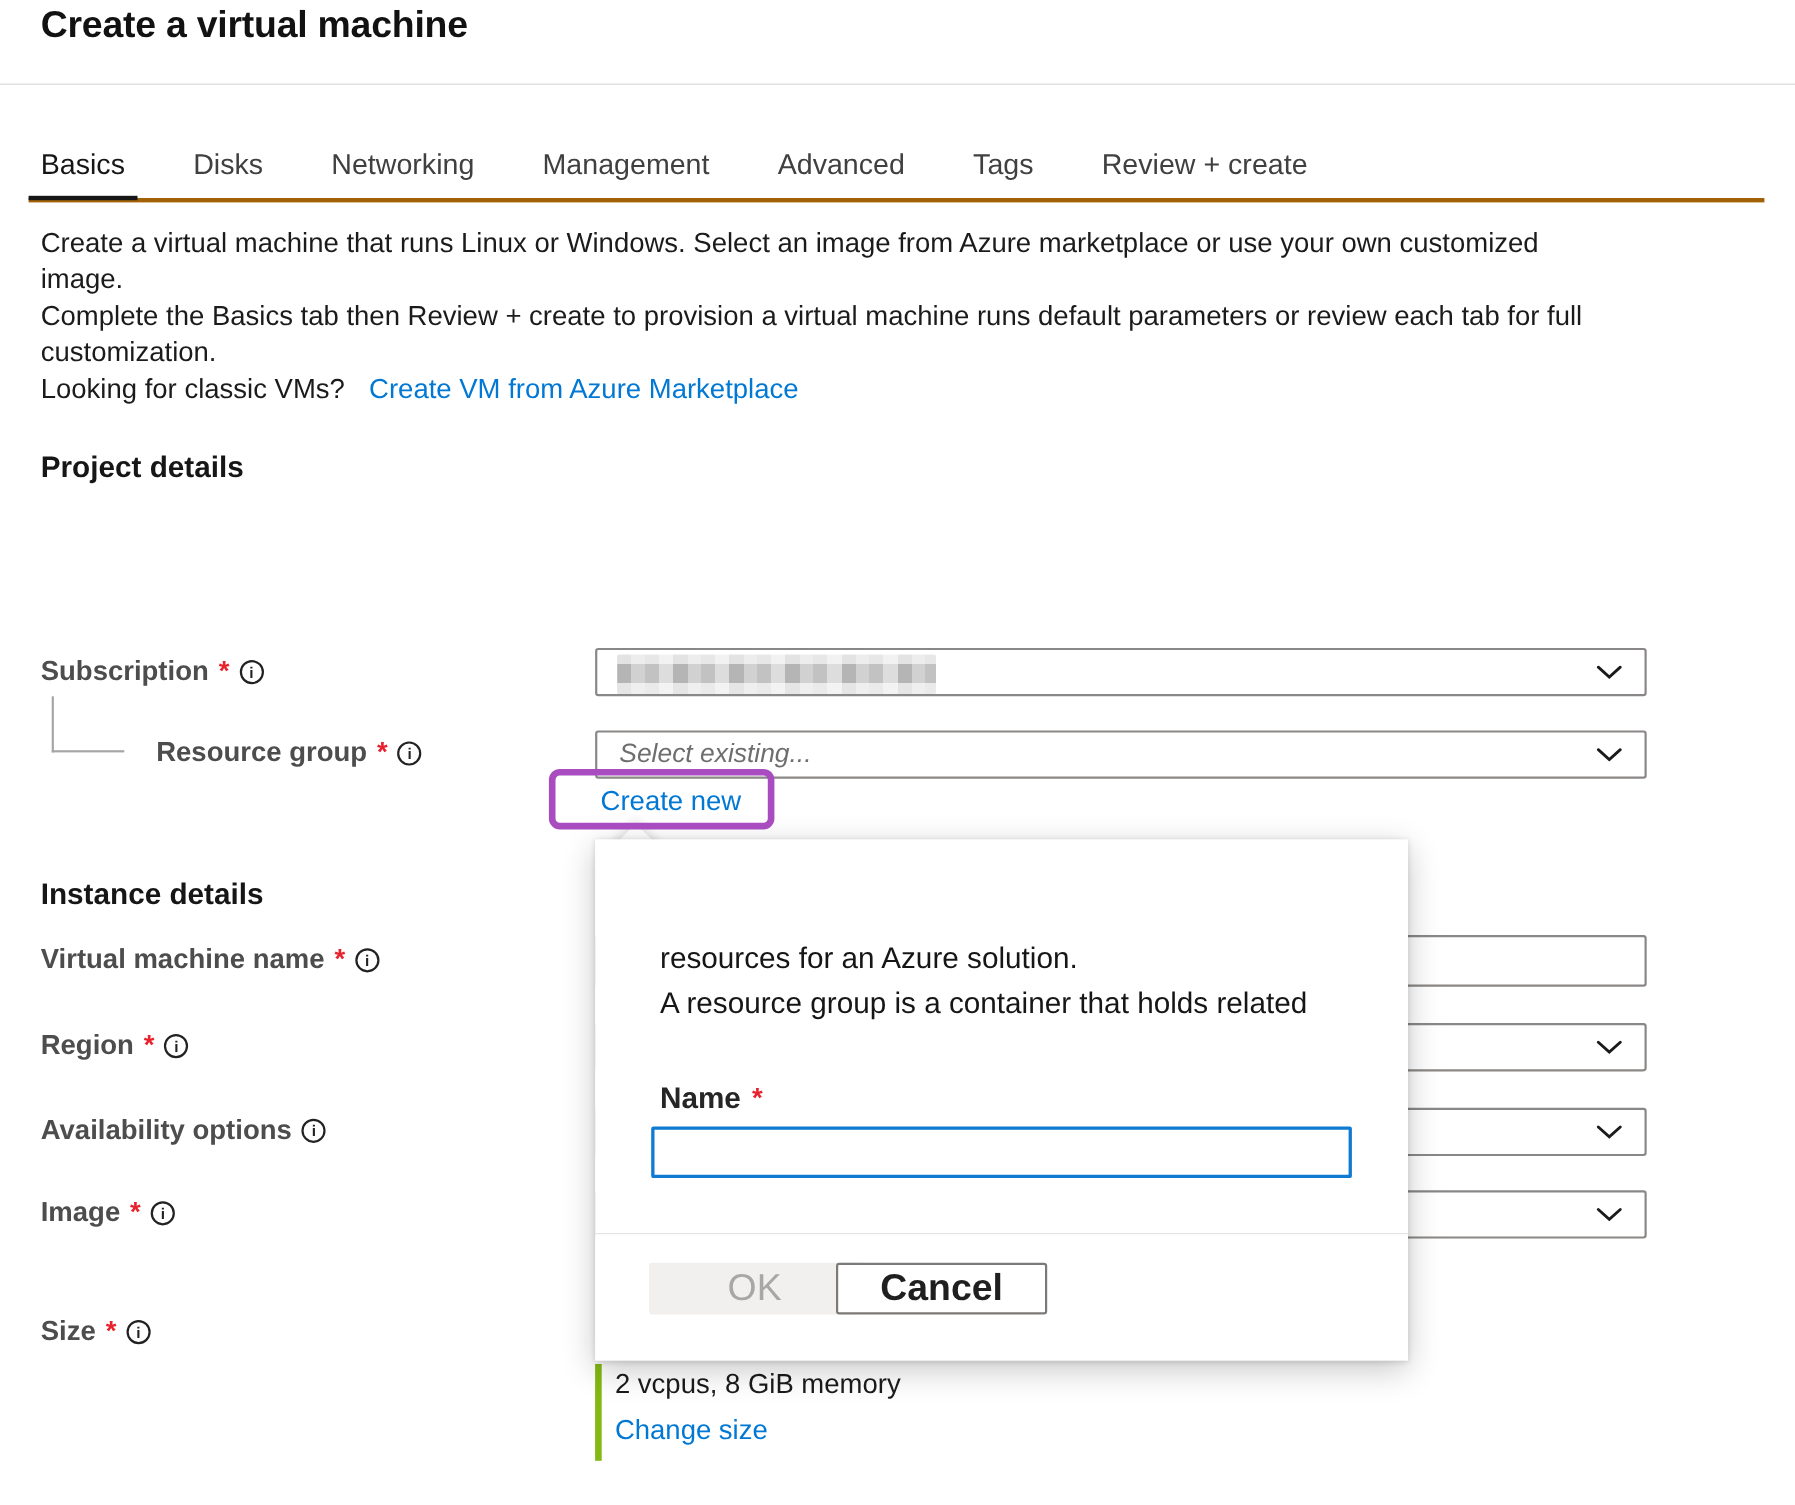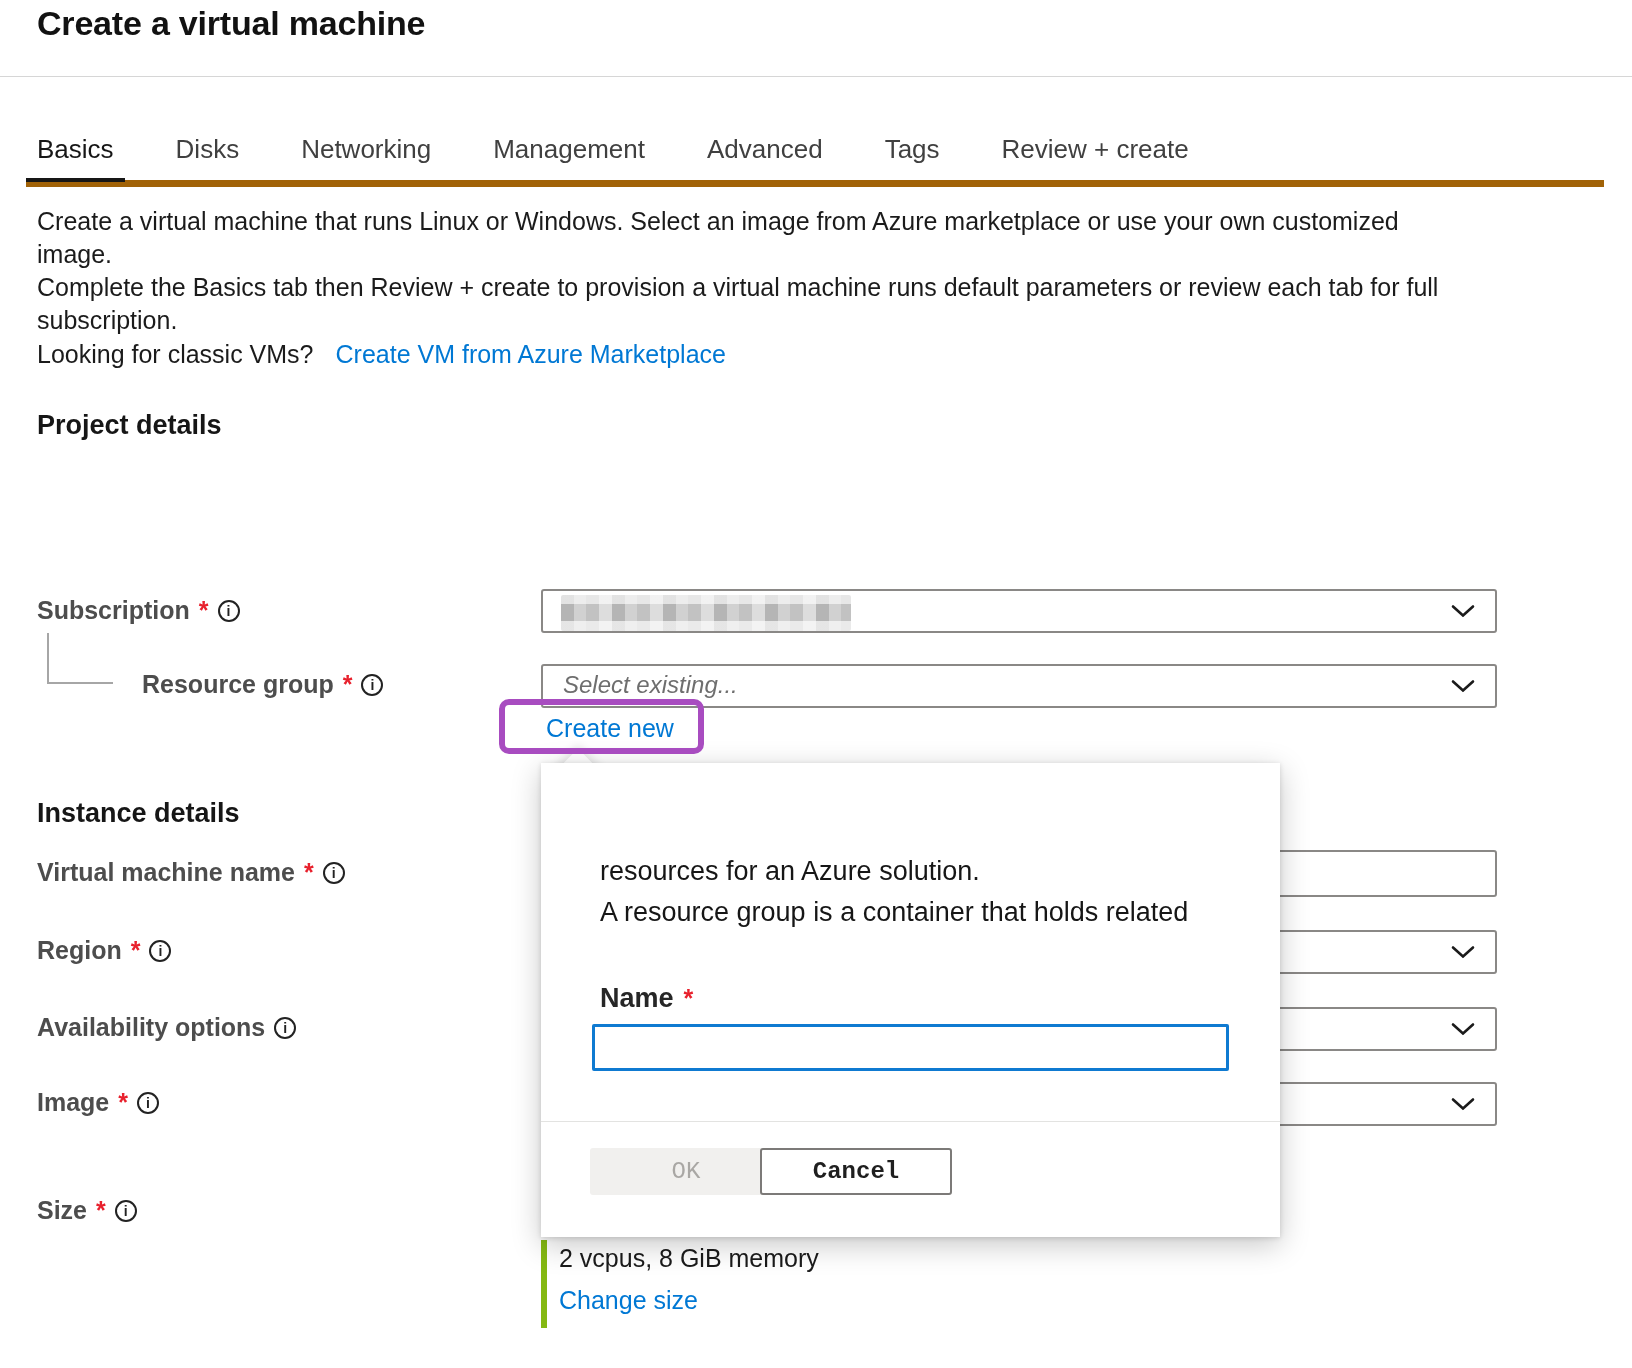--- a/index.html
+++ b/index.html
@@ -5,21 +5,21 @@
   * { margin:0; padding:0; box-sizing:border-box; }
   html,body { background:#fff; }
   body { font-family:"Liberation Sans","DejaVu Sans",sans-serif; color:#1b1b1b; }
   .page { position:relative; width:1632px; height:1368px; background:#fff; overflow:hidden; }
 
   
   .page-title { position:absolute; left:37px; top:4px; font-size:34px; font-weight:700; color:#121212; letter-spacing:-0.2px; }
   .title-divider { position:absolute; left:0; top:76px; width:1632px; height:1px; background:#d6d6d6; }
 
   
-  .tabs { position:absolute; left:26px; top:128px; right:28px; display:flex; gap:40px; border-bottom:7px solid #a16207; }
+  .tabs { position:absolute; left:26px; top:128px; right:28px; display:flex; gap:40px; border-bottom:4px solid #a16207; }
   .tab { font-size:26px; color:#404040; padding:6px 11px 15px 11px; cursor:pointer; white-space:nowrap; }
   .tab.active { color:#161616; border-bottom:4px solid #161616; margin-bottom:-2px; padding-bottom:11px; }
 
   
   .intro { position:absolute; left:37px; top:205px; font-size:25px; line-height:33px; color:#1b1b1b; }
   .intro .line { white-space:nowrap; }
   .classic-row { margin-top:1px; }
   .classic-row .prompt { margin-right:22px; }
   a.link { color:#0078d4; text-decoration:none; cursor:pointer; }
 
@@ -59,21 +59,21 @@
   
   .popup { position:absolute; left:541px; top:763px; width:739px; height:474px; background:#fff; z-index:5;
            box-shadow:0 8px 28px rgba(0,0,0,.22), 0 1px 5px rgba(0,0,0,.14); }
   .popup-caret { position:absolute; left:560px; top:756px; width:36px; height:36px; background:#fff; transform:rotate(45deg); z-index:4;
                  box-shadow:-3px -3px 8px rgba(0,0,0,.10); }
   .popup-desc { position:absolute; left:59px; top:88px; font-size:27px; line-height:41px; color:#161616; }
   .popup-desc .line { white-space:nowrap; }
   .popup-name-label { position:absolute; left:59px; top:220px; display:flex; gap:10px; align-items:center; font-size:27px; font-weight:600; color:#262626; }
   .popup-input { position:absolute; left:51px; top:261px; width:637px; height:47px; border:3px solid #0f7ad1; border-radius:2px; background:#fff; font-size:25px; padding:0 12px; outline:none; font-family:inherit; }
   .popup-divider { position:absolute; left:0; top:358px; width:739px; height:1px; background:#e3e3e1; }
-  .btn { position:absolute; top:385px; height:47px; width:192px; font-size:24px; border-radius:3px; display:flex; align-items:center; justify-content:center; cursor:pointer; font-family:Liberation Mono, monospace; }
+  .btn { position:absolute; top:385px; height:47px; width:192px; font-size:34px; border-radius:3px; display:flex; align-items:center; justify-content:center; cursor:pointer; font-family:Liberation Sans, sans-serif; }
   .btn-ok { left:49px; background:#f1f0ee; color:#a9a7a4; border:none; }
   .btn-cancel { left:219px; background:#fff; color:#1f1f1f; font-weight:600; border:2px solid #7c7a78; }
 
   
   .size-bar { position:absolute; left:541px; top:1240px; width:6px; height:88px; background:#84b812; }
   .size-value { position:absolute; left:559px; top:1244px; font-size:25px; color:#1b1b1b; }
   .change-size { position:absolute; left:559px; top:1286px; font-size:25px; }
 </style>
 </head>
 <body>
@@ -90,21 +90,21 @@
     <div class="tab">Management</div>
     <div class="tab">Advanced</div>
     <div class="tab">Tags</div>
     <div class="tab">Review + create</div>
   </div>
 
   <div class="intro">
     <div class="line">Create a virtual machine that runs Linux or Windows. Select an image from Azure marketplace or use your own customized</div>
     <div class="line">image.</div>
     <div class="line">Complete the Basics tab then Review + create to provision a virtual machine runs default parameters or review each tab for full</div>
-    <div class="line">subscription.</div>
+    <div class="line">customization.</div>
     <div class="line classic-row">
       <span class="prompt">Looking for classic VMs?</span><a class="link">Create VM from Azure Marketplace</a>
     </div>
   </div>
 
   <div class="section-heading" style="top:410px;">Project details</div>
 
   <div class="field-label" style="left:37px; top:596px;">
     <span>Subscription</span>
     <span class="req">*</span>

